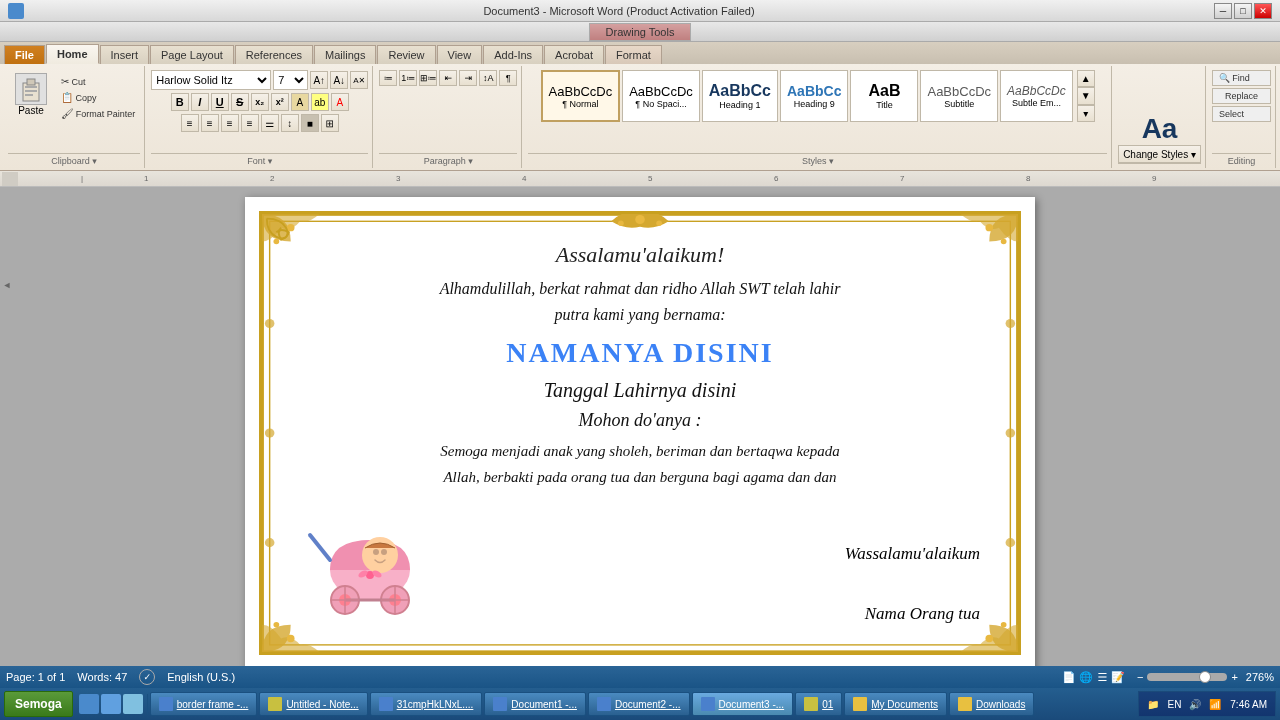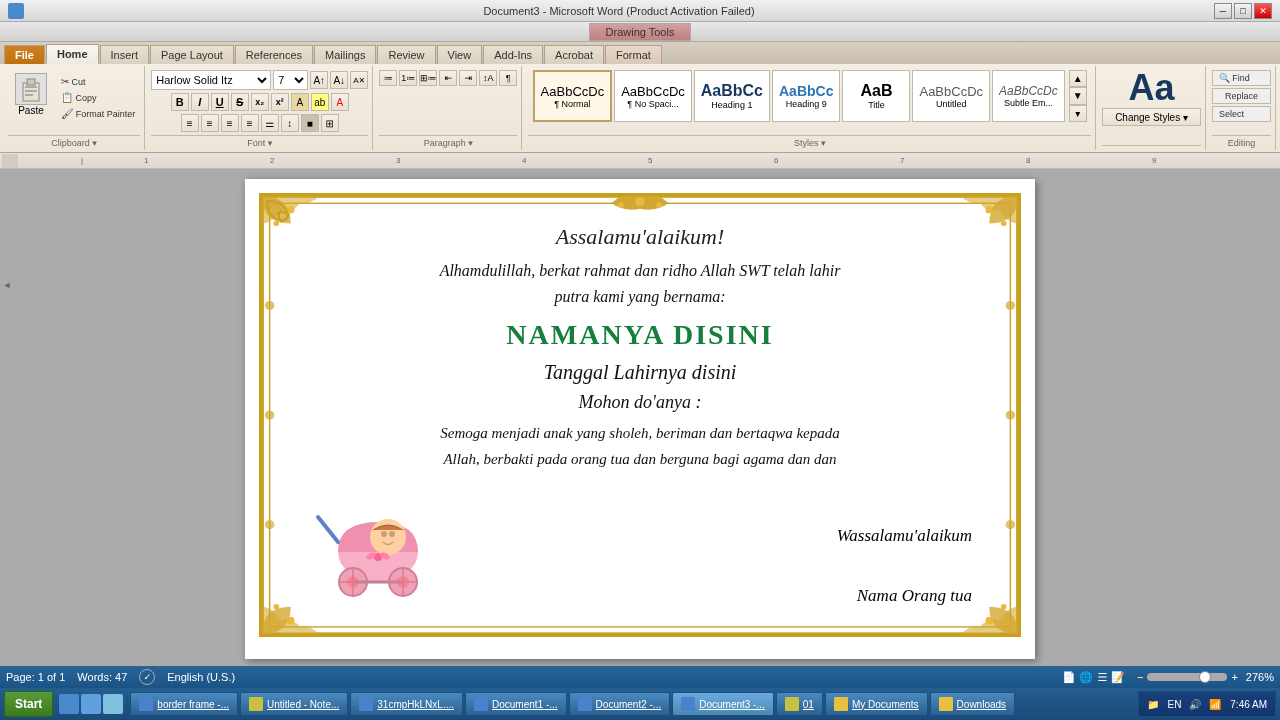--- a/index.html
+++ b/index.html
@@ -45,24 +45,24 @@
 
     
     .ruler { height: 16px; background: linear-gradient(to bottom, #e8e4dc, #ddd8d0); border-bottom: 1px solid #bbb; display: flex; align-items: center; padding: 0 2px; font-size: 8px; color: #666; overflow: hidden; }
 
     
     .doc-area { flex: 1; background: #ababab; overflow: auto; display: flex; justify-content: center; padding: 10px; }
 
     
     .word-doc { background: white; width: 790px; min-height: 480px; box-shadow: 2px 2px 8px rgba(0,0,0,0.4); position: relative; padding: 10px; }
 
-    .inv-content { text-align: center; padding: 20px 38px; font-family: 'Palatino Linotype', 'Book Antiqua', cursive; }
+    .inv-content { text-align: center; padding: 20px 30px; font-family: 'Palatino Linotype', 'Book Antiqua', cursive; }
     .inv-greeting { font-size: 22px; font-style: italic; color: #222; margin-bottom: 8px; font-family: cursive; }
     .inv-body { font-size: 16px; font-style: italic; color: #111; line-height: 1.6; text-align: center; font-family: cursive; }
-    .inv-name { font-size: 28px; font-weight: bold; color: #15803d; margin: 10px 0; font-family: cursive; letter-spacing: 2px; }
+    .inv-name { font-size: 28px; font-weight: bold; color: #3b82f6; margin: 10px 0; font-family: cursive; letter-spacing: 2px; }
     .inv-date { font-size: 20px; font-style: italic; color: #111; margin-bottom: 6px; font-family: cursive; }
     .inv-prayer-title { font-size: 18px; font-style: italic; color: #111; margin: 8px 0; font-family: cursive; }
     .inv-prayer { font-size: 15px; font-style: italic; color: #111; line-height: 1.7; text-align: center; font-family: cursive; }
     .inv-bottom { display: flex; align-items: flex-end; justify-content: space-between; margin-top: 10px; gap: 35px; }
     .inv-baby-img { width: 130px; }
     .inv-right-text { text-align: right; font-style: italic; font-family: cursive; font-size: 17px; }
 
     
     .status-bar { background: linear-gradient(to bottom, #2a6496, #1a5486); color: white; height: 22px; display: flex; align-items: center; justify-content: space-between; padding: 0 6px; font-size: 11px; }
     .status-left { display: flex; gap: 12px; align-items: center; }
@@ -224,41 +224,41 @@
           <div class="style-item">
             <div style="font-size:14px;font-weight:bold;color:#2e75b6;">AaBbCc</div>
             <div style="font-size:9px;">Heading 9</div>
           </div>
           <div class="style-item">
             <div style="font-size:16px;font-weight:bold;">AaB</div>
             <div style="font-size:9px;">Title</div>
           </div>
           <div class="style-item">
             <div style="font-size:13px;color:#595959;">AaBbCcDc</div>
-            <div style="font-size:9px;">Untitled</div>
+            <div style="font-size:9px;">Subtitle</div>
           </div>
           <div class="style-item">
             <div style="font-size:12px;font-style:italic;color:#595959;">AaBbCcDc</div>
             <div style="font-size:9px;">Subtle Em...</div>
           </div>
           <div style="display:flex;flex-direction:column;justify-content:space-between;height:52px;margin-left:2px;">
             <button class="font-btn">▲</button>
             <button class="font-btn">▼</button>
             <button class="font-btn">▾</button>
           </div>
         </div>
       </div>
       <div class="ribbon-group-label">Styles <span style="cursor:pointer;">▾</span></div>
     </div>
 
     <div class="ribbon-group" style="min-width:50px;">
       <div class="ribbon-group-content">
         <div style="display:flex;flex-direction:column;align-items:center;gap:2px;">
-          <div style="font-size:36px;font-weight:bold;color:#17375e;line-height:1;">Aa</div>
-          <button class="font-btn" style="width:auto;padding:1px 12px;font-size:10px;">Change Styles ▾</button>
+          <div style="font-size:28px;font-weight:bold;color:#17375e;line-height:1;margin-top:45px;">Aa</div>
+          <button class="font-btn" style="width:auto;padding:1px 4px;font-size:10px;">Change Styles ▾</button>
         </div>
       </div>
       <div class="ribbon-group-label"></div>
     </div>
 
     <div class="ribbon-group" style="min-width:60px;">
       <div class="ribbon-group-content">
         <div style="display:flex;flex-direction:column;gap:2px;">
           <button class="small-btn" style="border:1px solid #c0b8a8;padding:2px 6px;">
             <span>🔍</span>
@@ -435,21 +435,21 @@
     <div style="width:80px;height:8px;background:#aaa;border-radius:4px;position:relative;">
       <div style="position:absolute;left:65%;top:-2px;width:12px;height:12px;background:white;border:1px solid #888;border-radius:50%;"></div>
     </div>
     <span>+</span>
     <span style="margin-left:4px;">276%</span>
   </div>
 </div>
 
 <div class="taskbar">
   <button class="start-btn">
-    <span>Start</span>
+    <span>Semoga</span>
   </button>
 
   <div style="display:flex;gap:2px;padding:0 4px;border-right:1px solid #1a5080;">
     <div style="width:20px;height:20px;background:#4a8acc;border-radius:2px;"></div>
     <div style="width:20px;height:20px;background:#60a0e0;border-radius:2px;"></div>
     <div style="width:20px;height:20px;background:#80c0e0;border-radius:2px;"></div>
   </div>
 
   <div class="task-btn">
     <div class="task-icon" style="background:#4a80cc;"></div>

